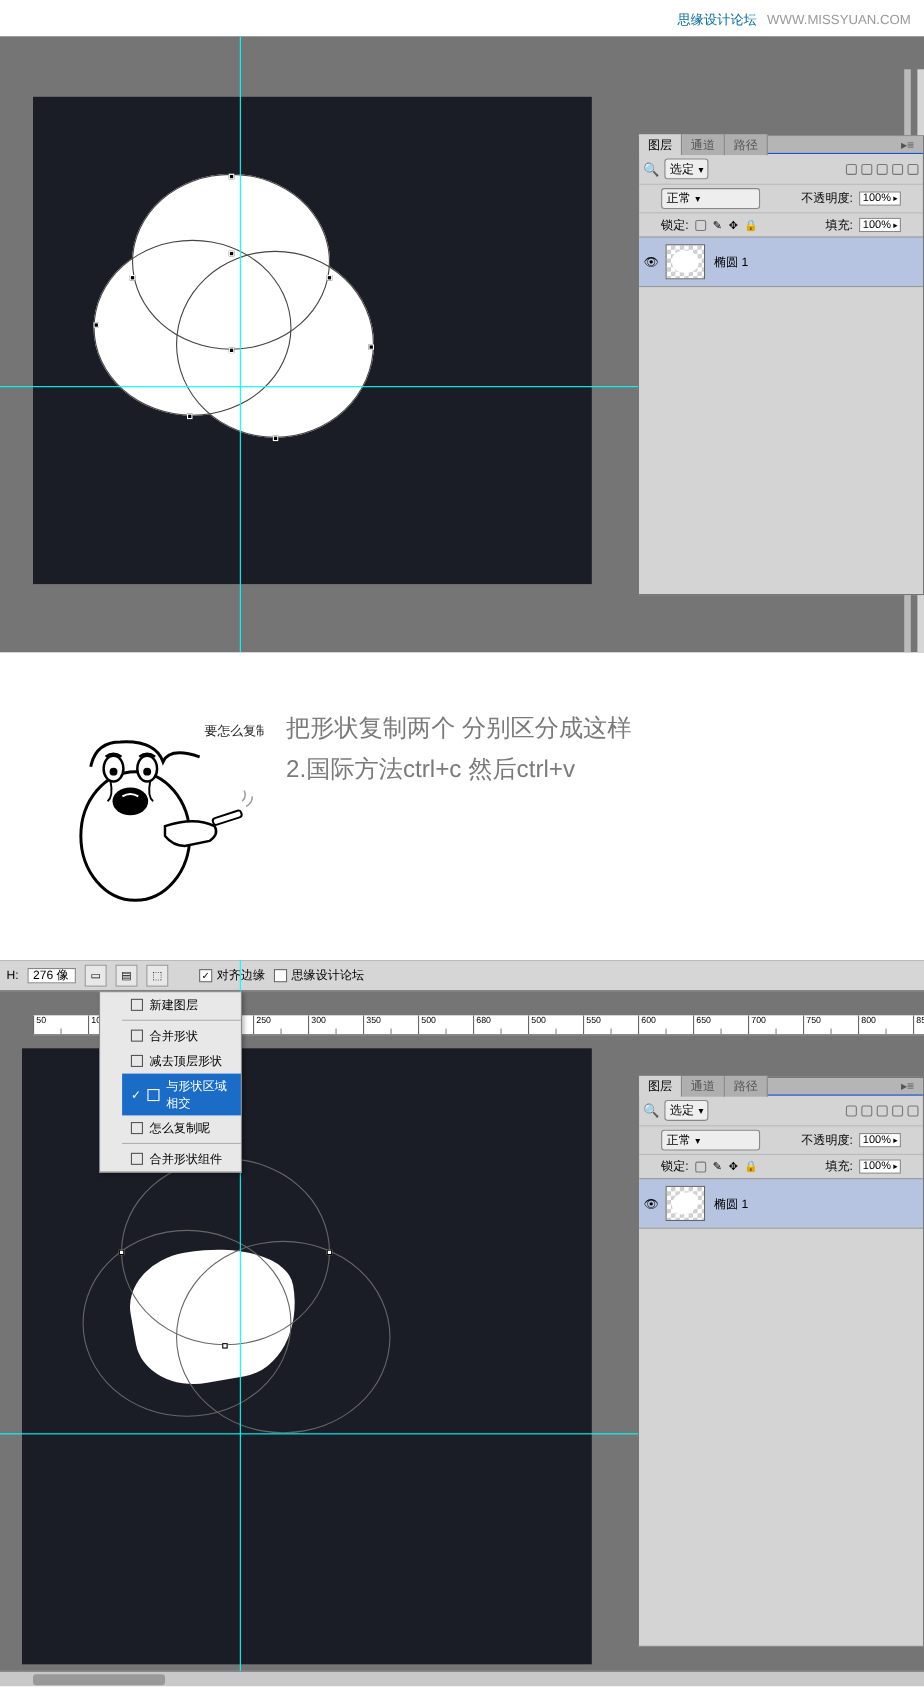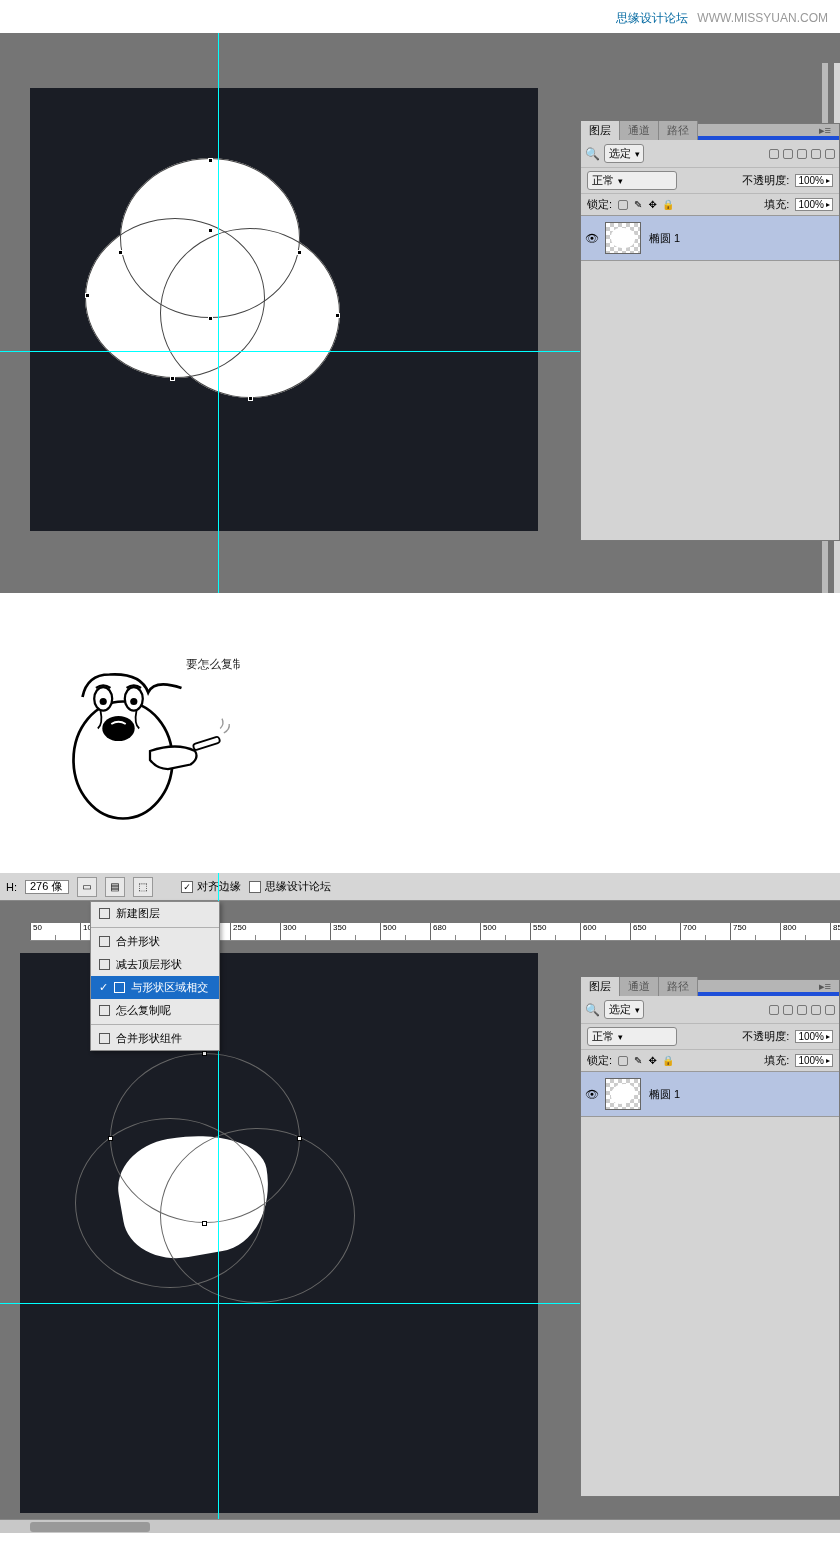--- a/index.html
+++ b/index.html
@@ -15,28 +15,28 @@
   .canvas1{top:55px;}
   
   .guide-h{position:absolute;left:0;right:0;height:1px;background:#00ffff;}
   .guide-v{position:absolute;top:0;bottom:0;width:1px;background:#00ffff;}
   
   .blob{position:absolute;background:#fff;border-radius:50%;}
   .outline{position:absolute;border:1px solid #444;border-radius:50%;}
   .handle{position:absolute;width:5px;height:5px;background:#000;border:1px solid #fff;}
   
   .panel{position:absolute;top:90px;right:0;width:260px;background:#d4d4d4;border:1px solid #777;font-size:11px;}
-  .panel-tabs{display:flex;align-items:center;background:#b5b5b5;border-bottom:4px solid #1d4ed8;height:16px;}
+  .panel-tabs{display:flex;align-items:center;background:#b5b5b5;border-bottom:1px solid #1d4ed8;height:16px;}
   .ptab{padding:2px 8px;border-right:1px solid #888;cursor:pointer;font-size:11px;background:#d4d4d4;}
   .ptab.inactive{background:#afafaf;color:#555;}
   .pmenu{margin-left:auto;padding:0 8px;color:#555;}
   .panel-search{padding:4px;display:flex;align-items:center;gap:4px;}
   .pselect{border:1px solid #888;background:#eee;padding:1px 4px;border-radius:3px;font-size:11px;display:inline-flex;align-items:center;gap:4px;}
   .pselect::after{content:"▾";font-size:9px;}
-  .panel-row{padding:3px 6px;display:flex;align-items:center;gap:6px;border-top:1px solid #b9b9b9;}
+  .panel-row{padding:3px 20px;display:flex;align-items:center;gap:6px;border-top:1px solid #b9b9b9;}
   .panel-row .spacer{flex:1;}
   .pct{border:1px solid #888;background:#fff;padding:0 2px;font-size:10px;display:inline-flex;align-items:center;text-align:center;}
   .pct::after{content:"▸";font-size:8px;margin-left:2px;}
   .layer{display:flex;align-items:center;padding:6px 4px;background:#b6c4e2;border-top:1px solid #999;}
   .eye{width:14px;text-align:center;}
   .thumb{width:36px;height:32px;background:#fff;border:1px solid #666;margin:0 8px 0 6px;position:relative;
          background-image:linear-gradient(45deg,#ccc 25%,transparent 25%,transparent 75%,#ccc 75%),linear-gradient(45deg,#ccc 25%,transparent 25%,transparent 75%,#ccc 75%);
          background-size:8px 8px;background-position:0 0,4px 4px;}
   .thumb .tblob{position:absolute;inset:5px;background:#fff;border-radius:40% 45% 42% 45%;}
   .layer-fill{background:#d4d4d4;height:280px;border-top:1px solid #999;}
@@ -46,21 +46,21 @@
   .meme{width:180px;flex:none;}
   .instr{font-size:22px;color:#7a7a7a;line-height:1.7;font-weight:300;}
   .instr .q{letter-spacing:1px;}
   
   .options-bar{position:absolute;top:0;left:0;right:0;height:28px;background:#d6d6d6;border-bottom:1px solid #888;display:flex;align-items:center;padding:0 6px;font-size:11px;gap:8px;}
   .hin{border:1px solid #888;padding:0 4px;background:#fff;width:44px;font-size:11px;}
   .opt-ico{width:20px;height:20px;background:#e8e8e8;border:1px solid #999;display:flex;align-items:center;justify-content:center;font-size:10px;}
   .check{display:flex;align-items:center;gap:4px;}
   .check .box{width:12px;height:12px;background:#fff;border:1px solid #666;display:flex;align-items:center;justify-content:center;font-size:9px;}
   
-  .menu{position:absolute;top:28px;left:90px;background:#e8e8e8;border:1px solid #888;box-shadow:2px 2px 4px rgba(0,0,0,0.3);font-size:11px;width:130px;z-index:10;}
+  .menu{position:absolute;top:28px;left:90px;background:#e8e8e8;border:1px solid #888;box-shadow:2px 2px 4px rgba(0,0,0,0.3);font-size:11px;width:130px;z-index:10;padding-left:20px;}
   .menu .mi{padding:4px 8px;display:flex;align-items:center;gap:6px;}
   .menu .mi.sel{background:#1a6cc7;color:#fff;}
   .menu hr{border:none;border-top:1px solid #b0b0b0;margin:2px 0;}
   .mi-ico{width:11px;height:11px;border:1px solid #555;flex:none;}
   .menu .sel .mi-ico{border-color:#fff;}
   
   .ruler{position:absolute;top:50px;left:30px;right:0;height:18px;background:#fff;border-bottom:1px solid #888;display:flex;overflow:hidden;font-size:8px;}
   .rtick{flex:none;width:50px;border-left:1px solid #666;padding-left:2px;position:relative;}
   .rtick::after{content:"";position:absolute;left:24px;bottom:0;width:1px;height:5px;background:#888;}
   
@@ -163,20 +163,22 @@
     <path d="M 40 50 Q 48 44 56 50 M 74 50 Q 82 44 90 50" stroke="#000" stroke-width="2.5" fill="none"></path>
     <path d="M 45 75 Q 48 90 42 95 M 85 75 Q 82 90 88 95" stroke="#000" stroke-width="2" fill="none"></path>
     <ellipse cx="65" cy="95" rx="18" ry="14" fill="#000"></ellipse>
     <path d="M 57 90 Q 65 85 73 90" stroke="#fff" stroke-width="2" fill="none"></path>
     <path d="M 100 120 Q 130 110 150 120 Q 155 128 145 135 L 120 140 Q 108 140 100 130 Z" fill="#fff" stroke="#000" stroke-width="2.5"></path>
     <rect x="148" y="108" width="30" height="7" rx="3" fill="#fff" stroke="#000" stroke-width="2" transform="rotate(-18 163 112)"></rect>
     <path d="M 178 95 Q 183 90 180 84 M 182 100 Q 189 96 188 90" stroke="#999" stroke-width="1.5" fill="none"></path>
     <text x="140" y="28" font-size="13" fill="#222">要怎么复制啊！</text>
   </svg>
   <div class="instr">
+    <div>把形状复制两个 分别区分成这样</div>
+    <div>2.国际方法ctrl+c  然后ctrl+v</div>
   </div>
 </div>
 
 <div class="shot shot2">
 
   <div class="options-bar">
     <span>H:</span>
     <input class="hin" value="276 像" style="">
     <span class="opt-ico">▭</span>
     <span class="opt-ico">▤</span>

